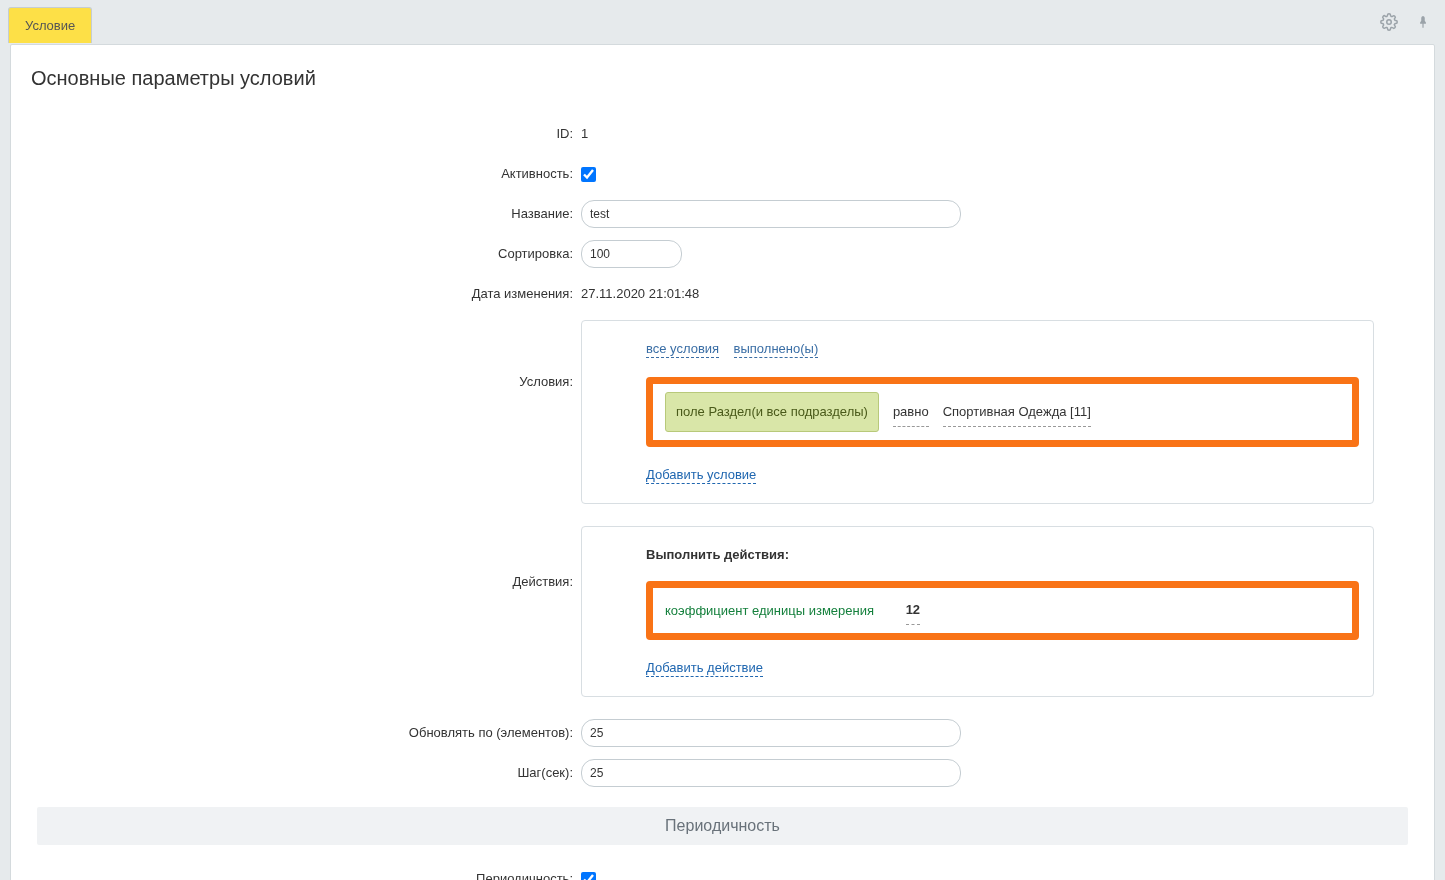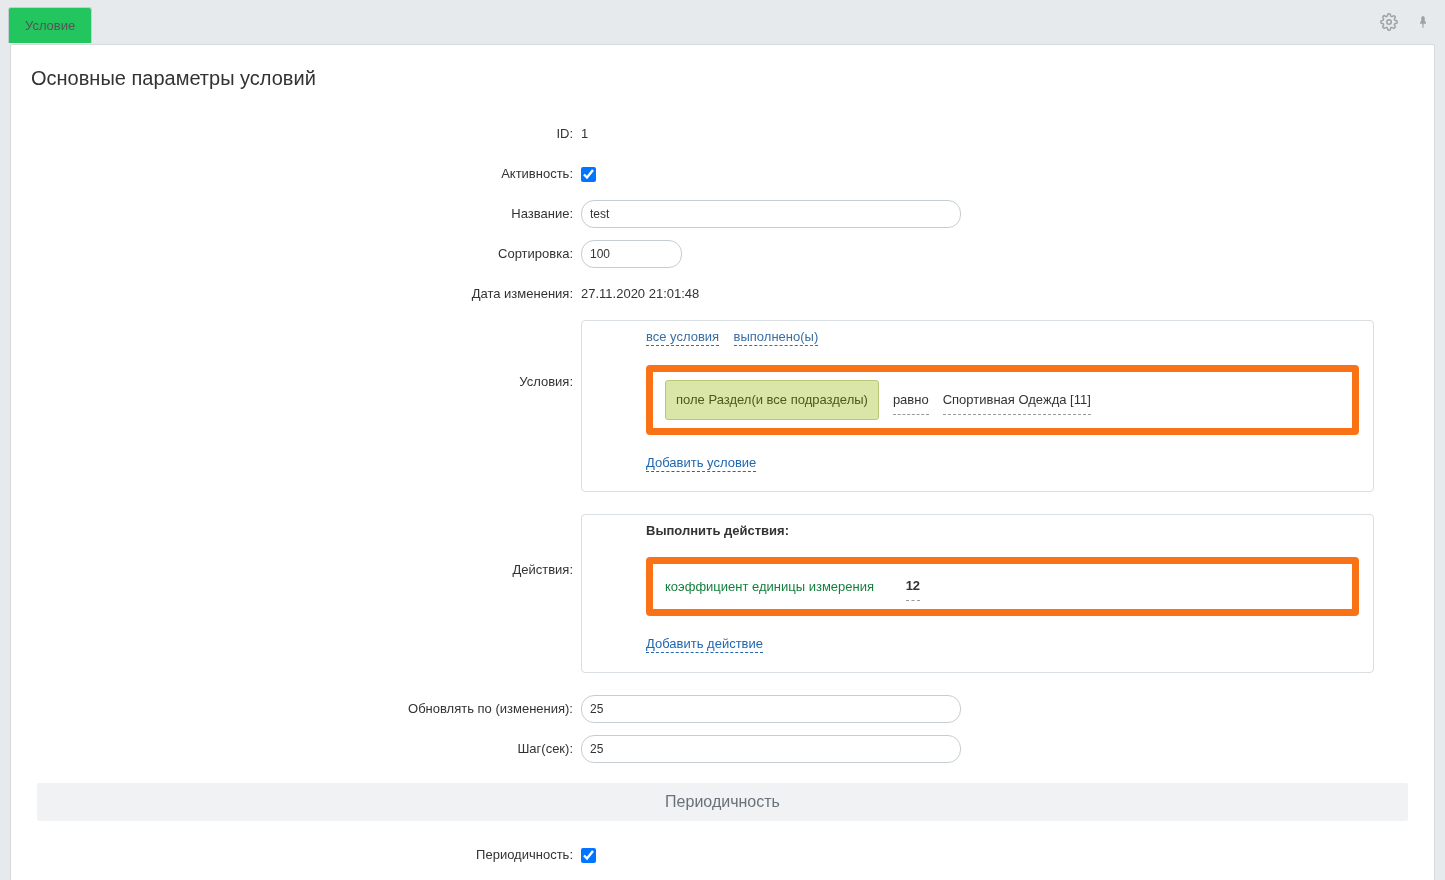--- a/index.html
+++ b/index.html
@@ -11,21 +11,21 @@
       width: 1445px;
     }
     .tab-bar {
       display: flex;
       align-items: center;
       padding: 0 12px 0 8px;
       background: #e6eaec;
       height: 44px;
     }
     .tab {
-      background: #22c55e;
+      background: #fde047;
       border: 1px solid #c5cdd2;
       border-bottom: none;
       padding: 10px 16px 10px 16px;
       border-radius: 3px 3px 0 0;
       color: #555;
       font-size: 13px;
       cursor: pointer;
       margin-top: 6px;
     }
     .tab-bar-right {
@@ -85,21 +85,21 @@
     input.wide { width: 380px; }
     input.small { width: 101px; }
 
     input[type="checkbox"] {
       width: 15px; height: 15px; cursor: pointer;
     }
 
     .rule-box {
       border: 1px solid #d8dee2;
       border-radius: 4px;
-      padding: 2px 14px 14px 14px;
+      padding: 14px 14px 14px 14px;
       width: 793px;
       background: #fff;
     }
     .rule-box .inner { padding-left: 50px; }
     .rule-header { margin-bottom: 14px; }
     .link-dotted {
       color: #3a6ea5;
       border-bottom: 1px dashed #3a6ea5;
       cursor: pointer;
       padding-bottom: 1px;
@@ -248,21 +248,21 @@
             <span class="link-add">Добавить действие</span>
           </div>
         </div>
       </div>
     </div>
   </div>
 
   <div style="height:10px"></div>
 
   <div class="form-row">
-    <div class="label">Обновлять по (изменения):</div>
+    <div class="label">Обновлять по (элементов):</div>
     <div class="value">
       <input type="text" class="wide" value="25" style="">
     </div>
   </div>
 
   <div class="form-row">
     <div class="label">Шаг(сек):</div>
     <div class="value">
       <input type="text" class="wide" value="25" style="">
     </div>

